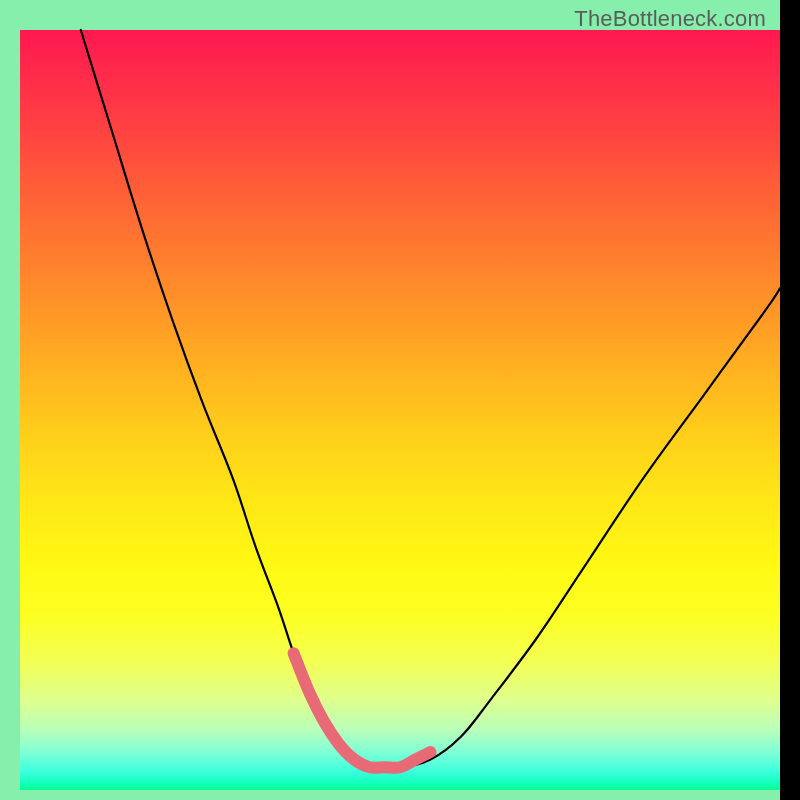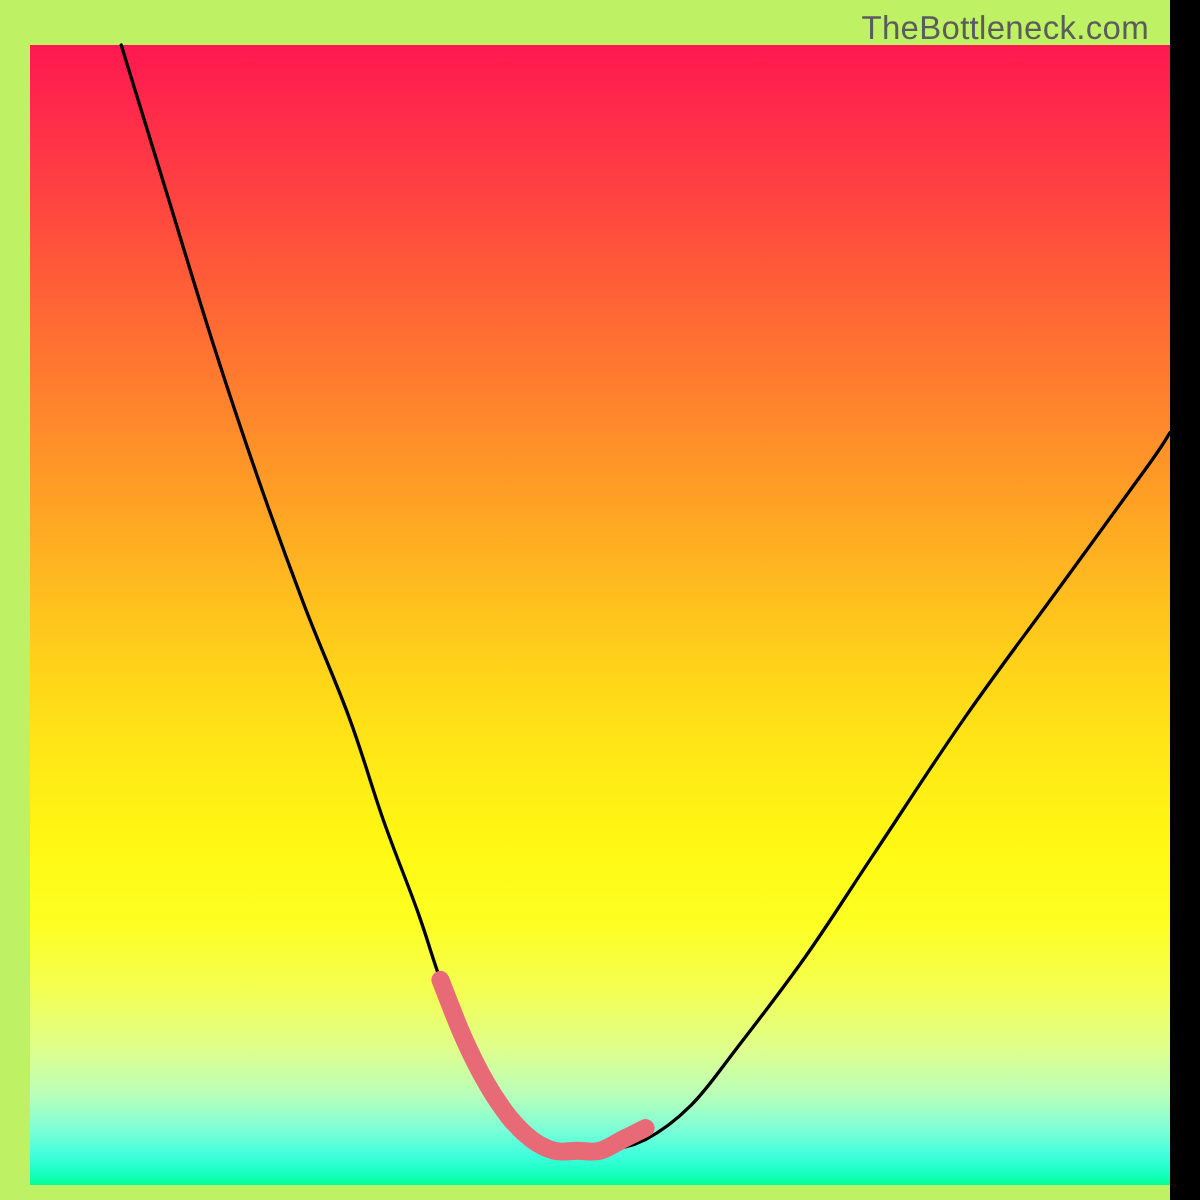--- a/index.html
+++ b/index.html
@@ -10,21 +10,21 @@
     background: #000;
     font-family: Arial, Helvetica, sans-serif;
     position: relative;
   }
   .frame {
     position: absolute;
     left: 0;
     top: 0;
     width: 780px;
     height: 800px;
-    background: #bef264;
+    background: #86efac;
   }
   .plot-area {
     position: absolute;
     left: 20px;
     top: 30px;
     width: 760px;
     height: 760px;
     background: linear-gradient(to bottom,
       #ff1850 0%,
       #ff2b4a 6%,

